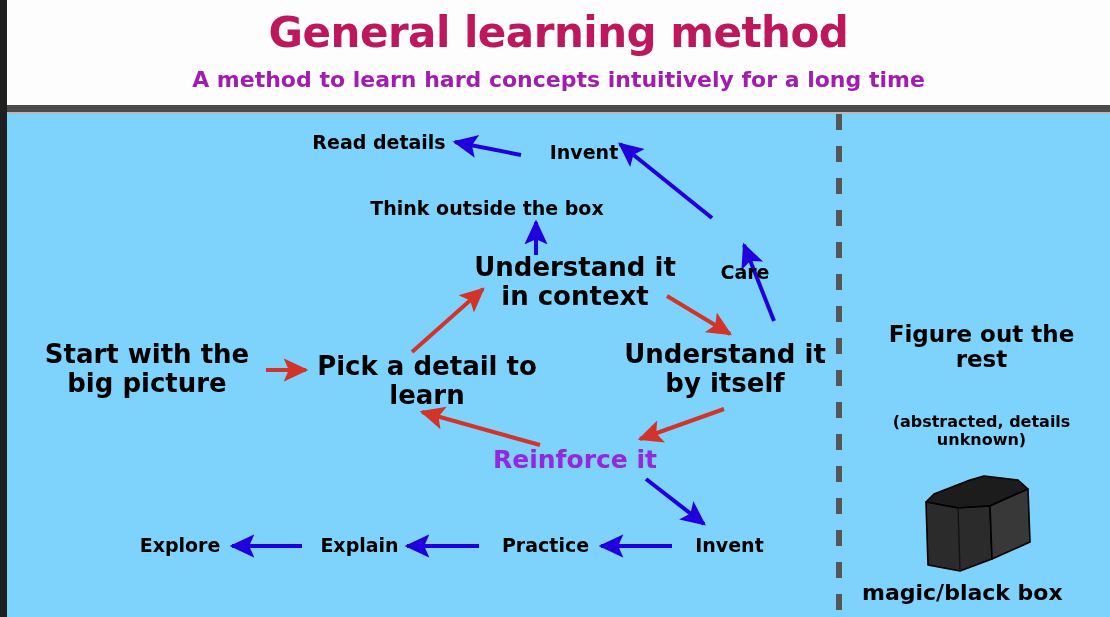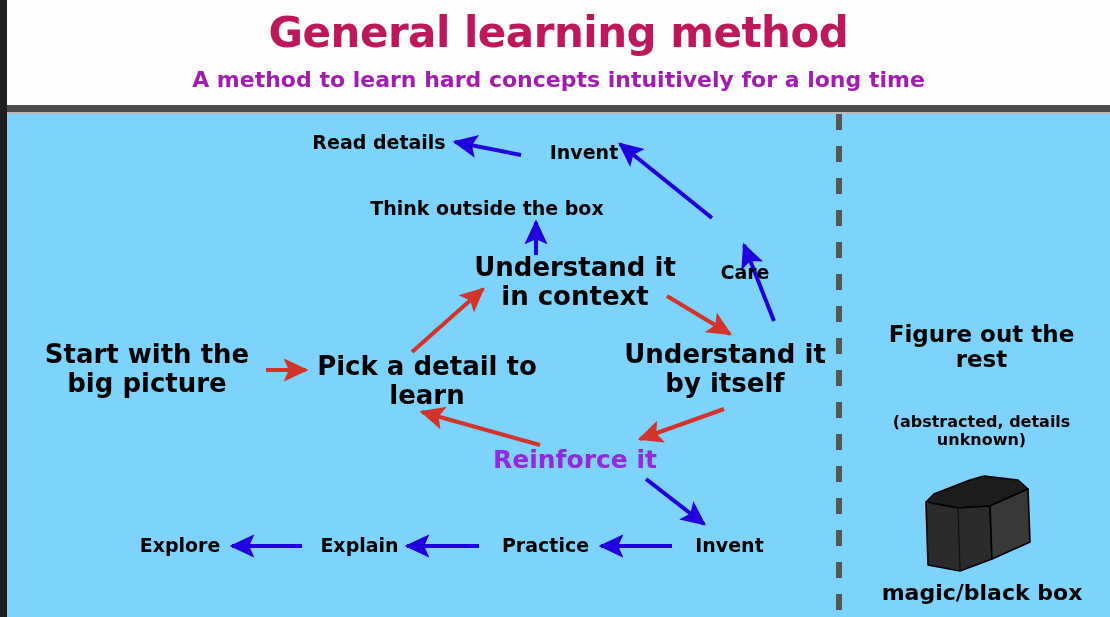--- a/index.html
+++ b/index.html
@@ -106,21 +106,20 @@
     text-align: center;
     line-height: 1.15;
     white-space: pre-line;
   }
   .box-caption {
     position: absolute;
     font-family: "DejaVu Sans", sans-serif;
     font-weight: bold;
     font-size: 22px;
     color: #000000;
-    text-align: center;
     white-space: nowrap;
   }
 </style>
 </head>
 <body>
 
 <div id="stage">
 
   <div class="edge-left"></div>
 

